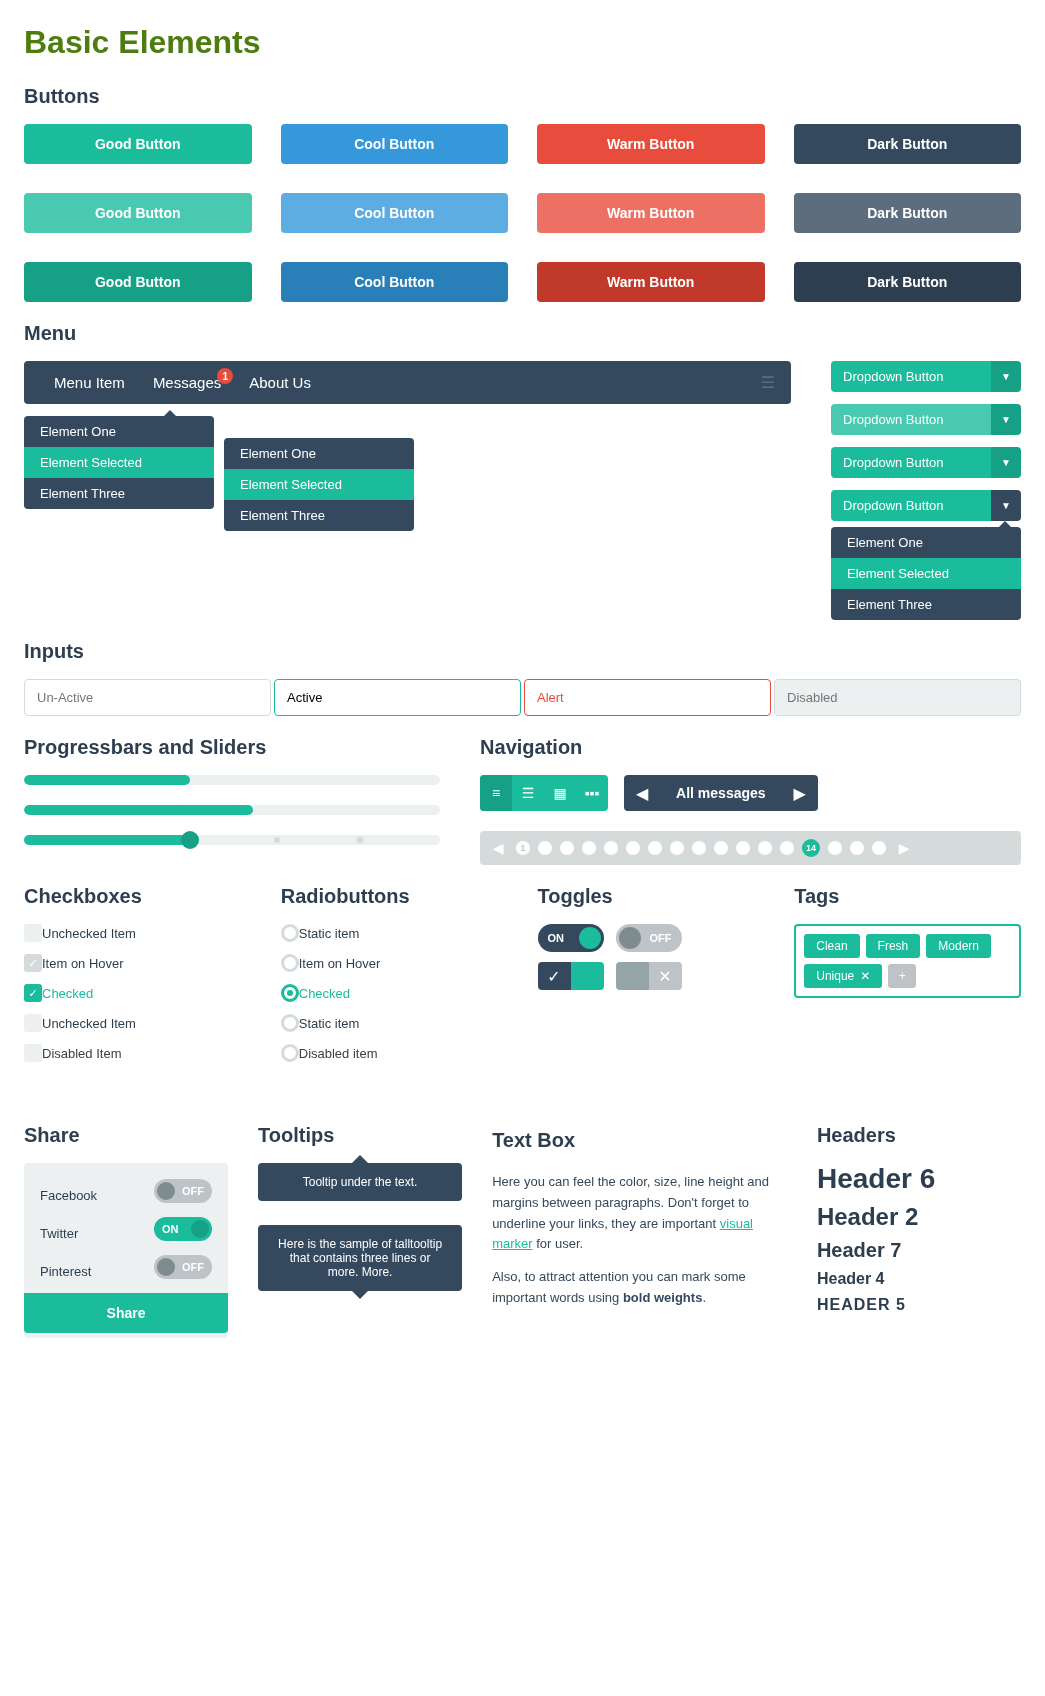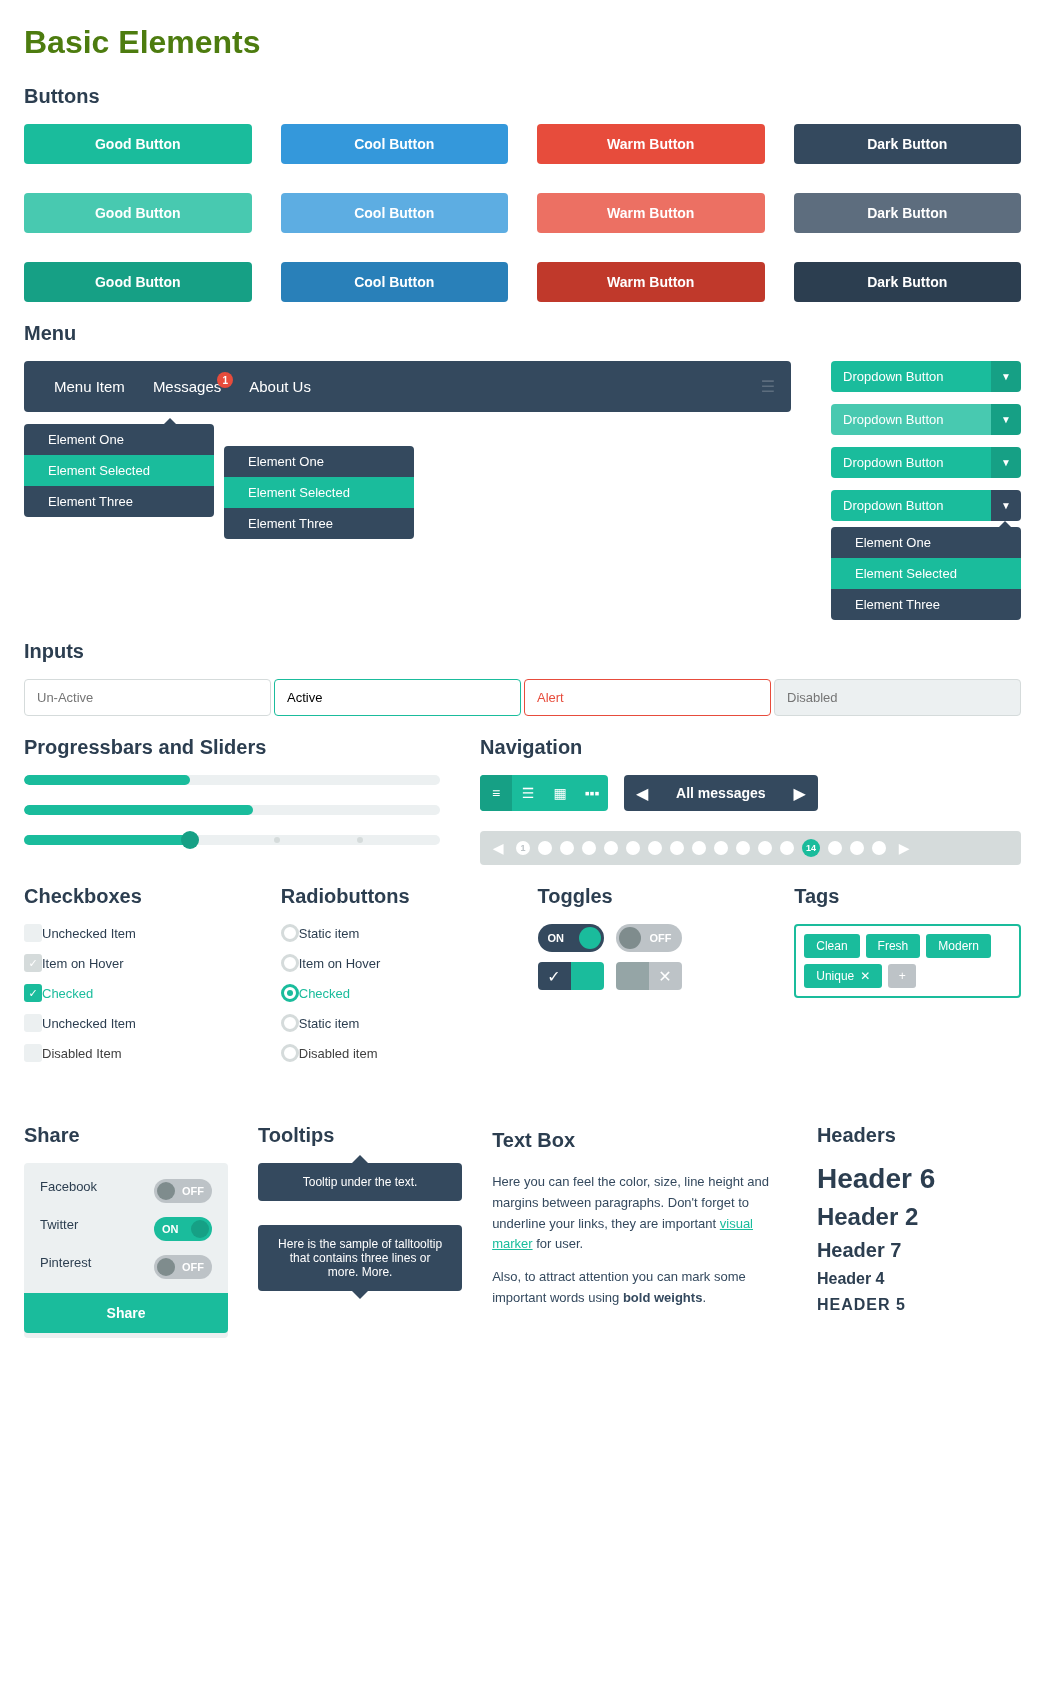--- a/index.html
+++ b/index.html
@@ -15,28 +15,28 @@
 .btn-cool.hover{background:#5dade2}
 .btn-cool.active{background:#2980b9}
 .btn-warm{background:#e74c3c}
 .btn-warm.hover{background:#ec7063}
 .btn-warm.active{background:#c0392b}
 .btn-dark{background:#34495e}
 .btn-dark.hover{background:#5d6d7e}
 .btn-dark.active{background:#2c3e50}
 .menu-area{display:flex;gap:40px}
 .menu-left{flex:1}
-.menu-bar{background:#34495e;border-radius:4px;display:flex;align-items:center;padding:0 16px;height:51px;position:relative}
+.menu-bar{background:#34495e;border-radius:4px;display:flex;align-items:center;padding:0 16px;height:43px;position:relative}
 .menu-item{color:#fff;padding:0 14px;font-size:15px;font-weight:500;position:relative;cursor:pointer}
 .badge{position:absolute;top:-6px;right:2px;background:#e74c3c;color:#fff;width:16px;height:16px;border-radius:50%;font-size:10px;display:flex;align-items:center;justify-content:center;font-weight:700}
 .hamburger{margin-left:auto;color:#5d6d7e}
 .dropdown-lists{display:flex;gap:10px;margin-top:6px}
 .dd-list{width:190px}
 .dd-list.shift{margin-top:28px}
-.dd-item{background:#34495e;color:#fff;padding:8px 24px;font-size:13px;cursor:pointer}
+.dd-item{background:#34495e;color:#fff;padding:8px 16px;font-size:13px;cursor:pointer}
 .dd-item.selected{background:#1abc9c}
 .dd-item:first-child{border-radius:4px 4px 0 0}
 .dd-item:last-child{border-radius:0 0 4px 4px}
 .arrow-up{width:0;height:0;border-left:6px solid transparent;border-right:6px solid transparent;border-bottom:6px solid #34495e;margin-left:140px}
 .dd-right{width:190px;display:flex;flex-direction:column;gap:12px}
 .dd-btn{display:flex;cursor:pointer}
 .dd-btn-label{flex:1;background:#1abc9c;color:#fff;padding:8px 12px;font-size:13px;border-radius:4px 0 0 4px}
 .dd-btn-arrow{width:30px;background:#16a085;display:flex;align-items:center;justify-content:center;border-radius:0 4px 4px 0;color:#fff;font-size:10px}
 .dd-btn.hover .dd-btn-label{background:#48c9b0}
 .inputs-row{display:grid;grid-template-columns:repeat(4,1fr);gap:3px}
@@ -85,21 +85,21 @@
 .toggle-sq-half{flex:1;display:flex;align-items:center;justify-content:center;color:#fff}
 .toggle-sq-half:first-child{border-radius:4px 0 0 4px}
 .toggle-sq-half:last-child{border-radius:0 4px 4px 0}
 .toggle-row{display:flex;gap:12px}
 .tags-box{border:2px solid #1abc9c;border-radius:4px;padding:8px;display:flex;flex-wrap:wrap;gap:6px}
 .tag{background:#1abc9c;color:#fff;padding:5px 12px;border-radius:3px;font-size:12px;cursor:pointer}
 .tag-close{margin-left:6px}
 .tag-add{background:#bdc3c7;width:28px;text-align:center;padding:5px 0}
 .five-col{display:grid;grid-template-columns:0.9fr 0.9fr 1.3fr 0.9fr;gap:30px}
 .share-box{background:#ecf0f1;border-radius:4px;padding:16px}
-.share-row{display:flex;justify-content:space-between;align-items:flex-start;margin-bottom:14px;font-size:13px}
+.share-row{display:flex;justify-content:space-between;align-items:flex-end;margin-bottom:14px;font-size:13px}
 .share-btn{width:100%;background:#1abc9c;color:#fff;padding:12px;border:none;border-radius:0 0 4px 4px;font-weight:700;font-size:14px;cursor:pointer;margin:0 -16px -16px;width:calc(100% + 32px)}
 .toggle-sm{width:58px;height:24px;border-radius:12px;position:relative;cursor:pointer;display:flex;align-items:center}
 .toggle-sm.on{background:#1abc9c;padding-left:8px}
 .toggle-sm.off{background:#bdc3c7;padding-right:8px;justify-content:flex-end}
 .toggle-sm .toggle-knob{width:18px;height:18px;background:#fff}
 .toggle-sm.on .toggle-knob{right:3px;background:#16a085}
 .toggle-sm.off .toggle-knob{left:3px;background:#7f8c8d}
 .tooltip{background:#34495e;color:#fff;padding:12px 16px;border-radius:4px;font-size:12px;text-align:center;position:relative;margin-bottom:24px}
 .tooltip::after{content:"";position:absolute;left:50%;transform:translateX(-50%);border:8px solid transparent}
 .tooltip.top::after{bottom:100%;border-bottom-color:#34495e}

